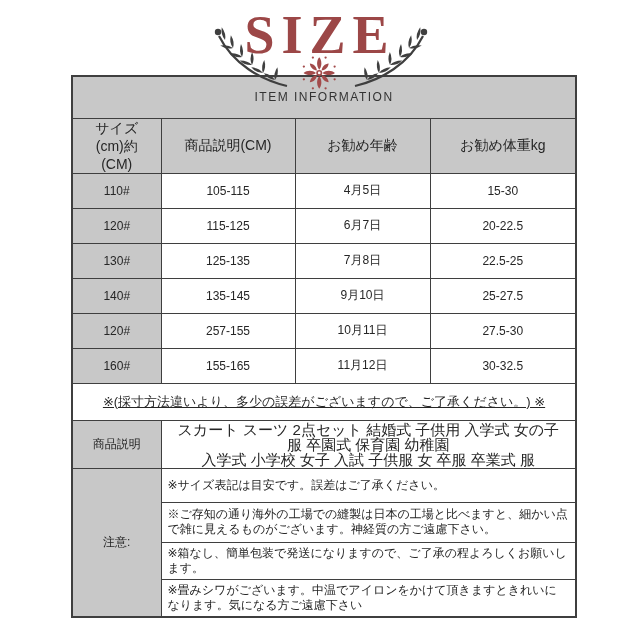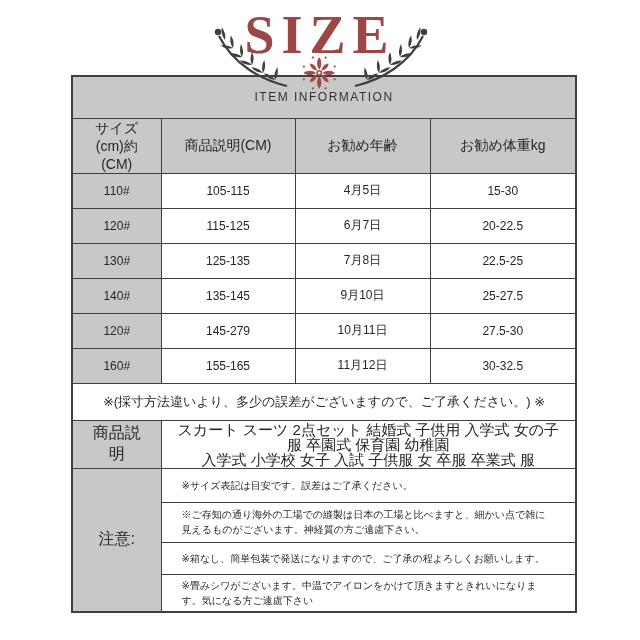--- a/index.html
+++ b/index.html
@@ -29,26 +29,26 @@
     border:1px solid #3f3f3f;
     font-size:12px;text-align:center;vertical-align:middle;
     padding:1px 14px;overflow:hidden;
   }
   .gray{background:#c8c8c8;}
   .info-cell{font-size:12px;letter-spacing:1.5px;color:#333;}
   .head-cell{font-size:14px;}
   .prewrap{white-space:pre-line;}
   .note-cell{font-size:13px;}
   .desc-cell{font-size:15px;line-height:15px;}
-  .label-cell{font-size:16px;}
-  .caution-cell{text-align:left;font-size:10px;line-height:15px;padding:3px 20px;}
+  .label-cell{font-size:12px;}
+  .caution-cell{text-align:left;font-size:12px;line-height:15px;padding:3px 6px;}
   tr.r-info{height:42px;}
   tr.r-head{height:36px;}
   tr.r-data{height:35px;margin-left:33px;}
-  tr.r-note{height:37px;}
+  tr.r-note{height:37px;text-decoration:underline;}
   tr.r-desc{height:34px;}
   tr.r-c1{height:34px;}
   tr.r-c2{height:40px;font-family:Liberation Serif, serif;}
   tr.r-c3{height:32px;}
   tr.r-c4{height:30px;}
 </style>
 </head>
 <body>
 
 <div class="hero">
@@ -158,21 +158,21 @@
       <td>22.5-25</td>
     </tr>
     <tr class="r-data">
       <td class="gray">140#</td>
       <td>135-145</td>
       <td>9月10日</td>
       <td>25-27.5</td>
     </tr>
     <tr class="r-data">
       <td class="gray">120#</td>
-      <td>145-279</td>
+      <td>257-155</td>
       <td>10月11日</td>
       <td>27.5-30</td>
     </tr>
     <tr class="r-data">
       <td class="gray">160#</td>
       <td>155-165</td>
       <td>11月12日</td>
       <td>30-32.5</td>
     </tr>
     <tr class="r-note">

